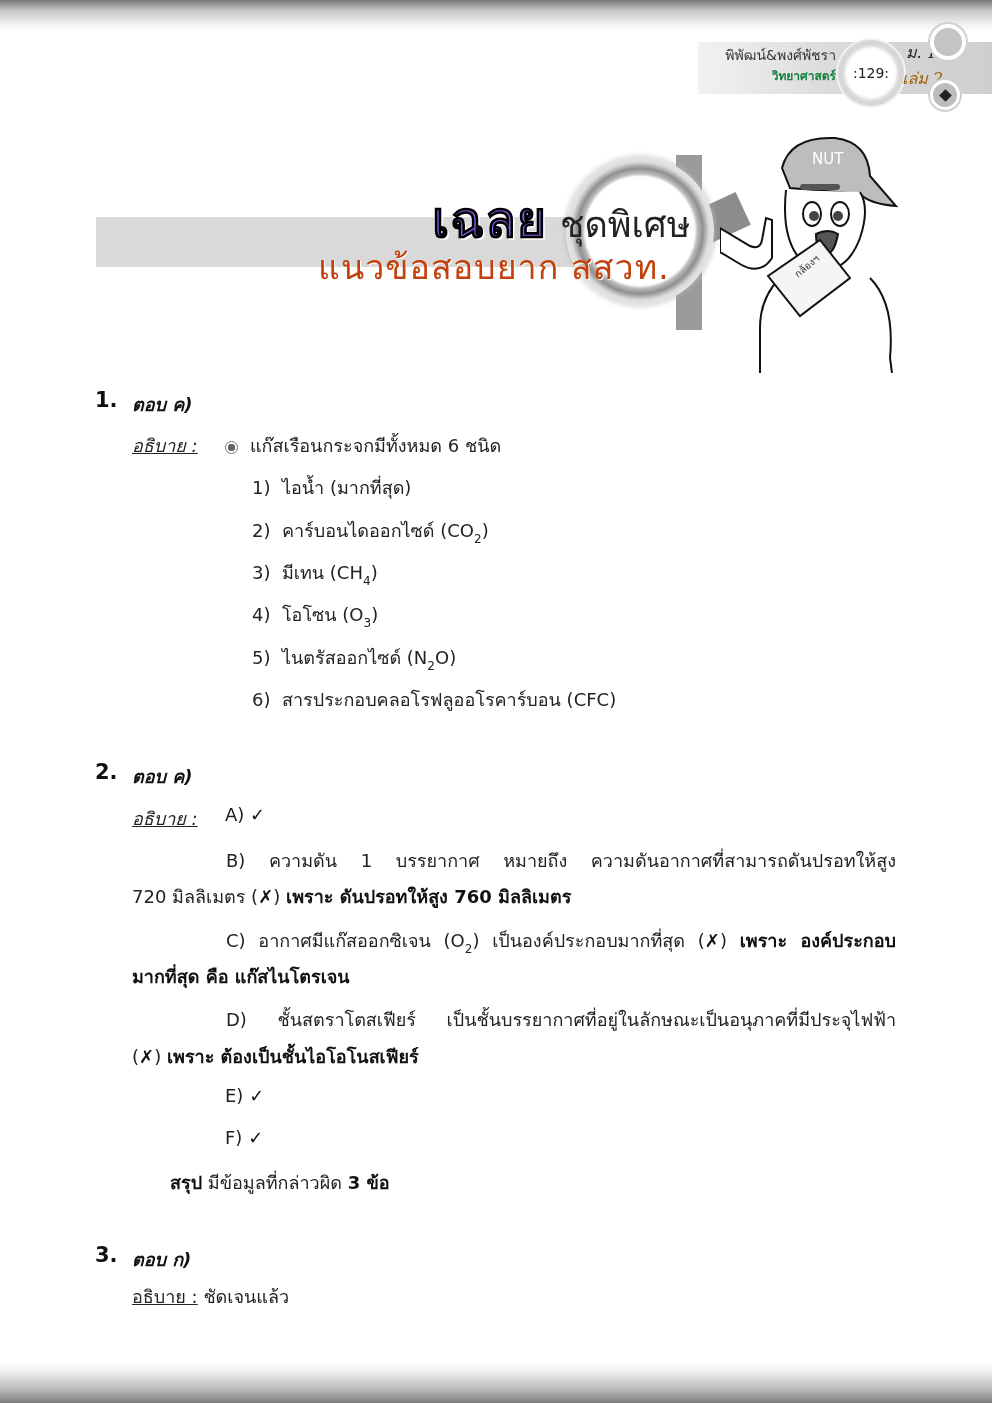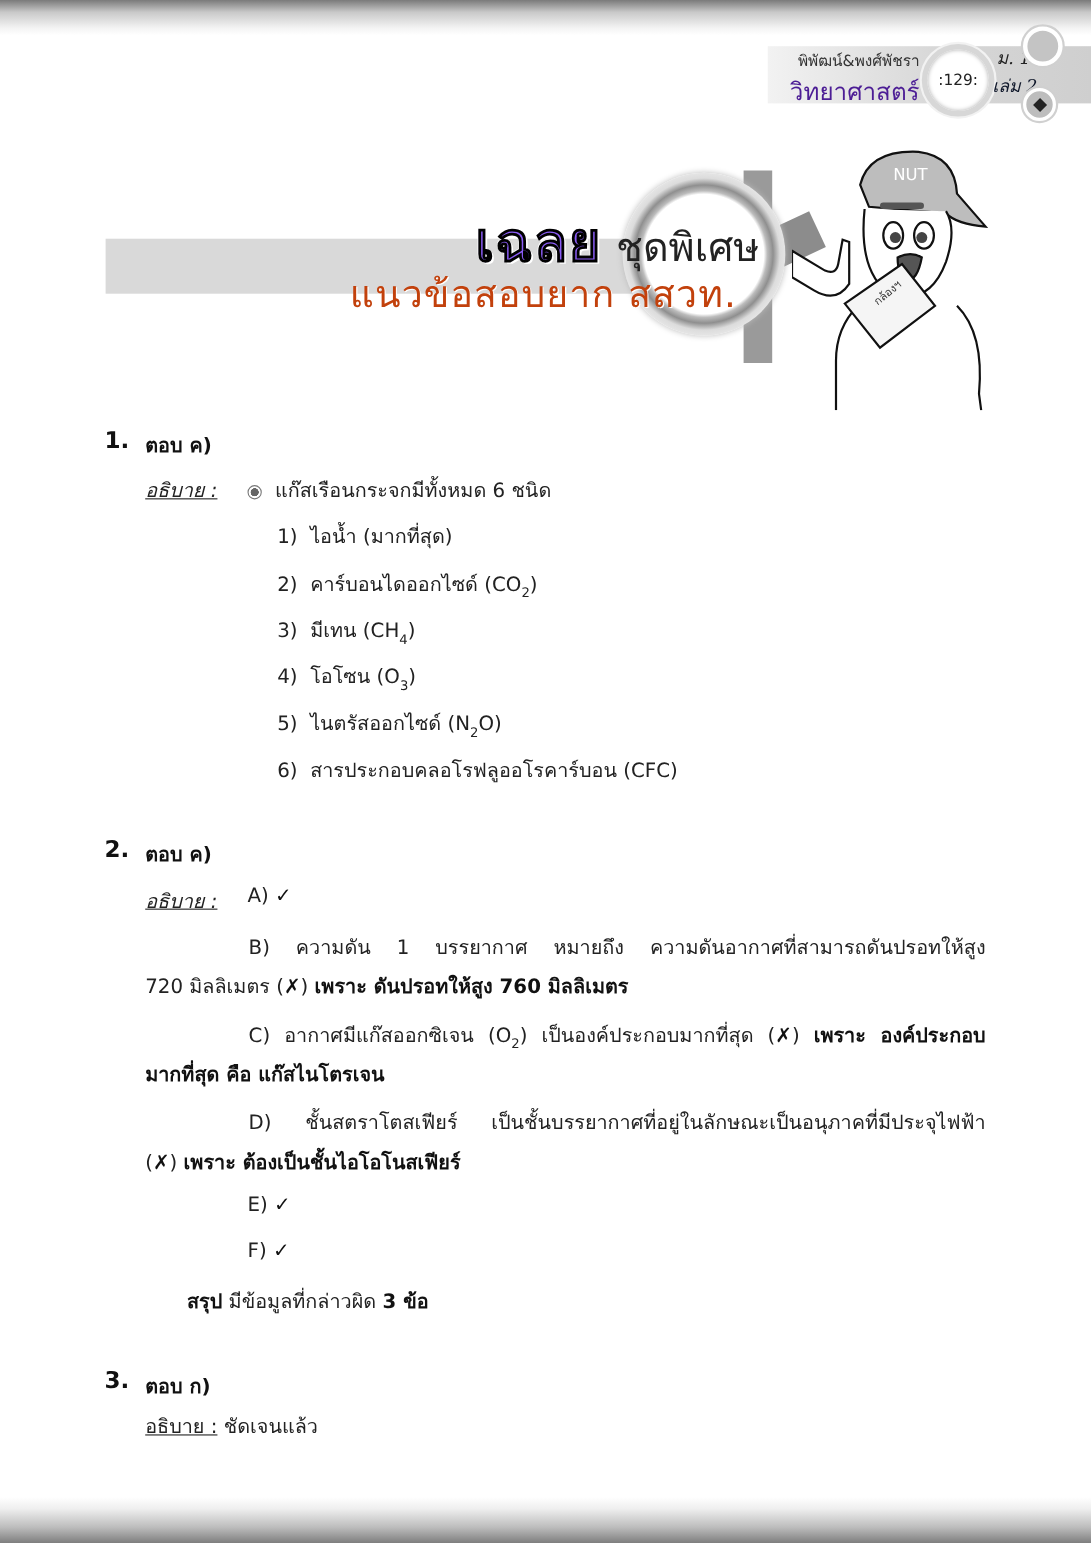--- a/index.html
+++ b/index.html
@@ -13,26 +13,26 @@
     background:linear-gradient(to bottom,#7a7a7a 0%,#c9c9c9 35%,#f4f4f4 80%,rgba(255,255,255,0) 100%); z-index:1; }
   .shade-bottom { position:absolute; left:0; bottom:0; width:992px; height:42px;
     background:linear-gradient(to top,#7d7d7d 0%,#bdbdbd 35%,#efefef 75%,rgba(255,255,255,0) 100%); z-index:1; }
 
   
   .header-band { position:absolute; left:698px; top:42px; width:294px; height:52px;
     background:linear-gradient(to right,#f2f2f2,#d6d6d6 55%,#cfcfcf); z-index:2; }
   .header-author { position:absolute; left:706px; top:44px; width:130px; text-align:right;
     font-size:14px; color:#333; z-index:3; }
   .header-subject { position:absolute; left:706px; top:66px; width:130px; text-align:right;
-    font-size:22px; font-weight:normal; color:#4c1d95; z-index:3; }
+    font-size:12px; font-weight:bold; color:#15803d; z-index:3; }
   .page-circle { position:absolute; left:838px; top:40px; width:56px; height:56px; border-radius:50%;
     background:#fff; border:5px solid #d7d7d7; box-shadow:0 0 0 2px #f2f2f2, inset 0 0 4px #aaa;
     display:flex; align-items:center; justify-content:center; font-size:14px; color:#222; z-index:3; }
   .grade-label { position:absolute; left:906px; top:40px; font-size:16px; font-style:italic; color:#222; z-index:3; font-family:"DejaVu Serif",serif; }
-  .volume-label { position:absolute; left:902px; top:66px; font-size:16px; font-style:italic; color:#0f172a; z-index:3; font-family:"DejaVu Serif",serif; }
+  .volume-label { position:absolute; left:902px; top:66px; font-size:16px; font-style:italic; color:#a16207; z-index:3; font-family:"DejaVu Serif",serif; }
   .deco-circle-top { position:absolute; left:930px; top:24px; width:28px; height:28px; border-radius:50%;
     background:#c4c4c4; border:4px solid #fff; box-shadow:0 0 0 2px #d0d0d0; z-index:3; }
   .deco-circle-bottom { position:absolute; left:930px; top:80px; width:24px; height:24px; border-radius:50%;
     background:#bdbdbd; border:3px solid #fff; box-shadow:0 0 0 2px #d0d0d0; z-index:3;
     display:flex; align-items:center; justify-content:center; }
   .diamond { width:9px; height:9px; background:#222; transform:rotate(45deg); }
 
   
   .banner-bar { position:absolute; left:96px; top:217px; width:600px; height:50px; background:#d9d9d9; }
   .banner-rays { position:absolute; left:676px; top:155px; width:70px; height:175px; }
@@ -45,21 +45,21 @@
     letter-spacing:1px; -webkit-text-stroke:1px #000; text-shadow:2px 2px 0 #fff,-1px -1px 0 #fff; }
   .banner-title-sub { position:absolute; left:560px; top:196px; font-size:36px; color:#222; }
   .banner-subtitle { position:absolute; left:318px; top:240px; font-size:34px; color:#c2410c; letter-spacing:1px;
     text-shadow:1px 1px 0 #fff; }
 
   
   .mascot { position:absolute; left:720px; top:128px; width:180px; height:245px; }
 
   
   .q-num { position:absolute; font-size:21px; font-weight:bold; color:#111; }
-  .q-ans { position:absolute; font-size:18px; font-weight:bold; color:#111; }
+  .q-ans { position:absolute; font-size:18px; font-weight:bold; color:#111;font-style:italic; }
   .explain-label { position:absolute; font-size:18px; font-style:italic; text-decoration:underline; color:#222; }
   .line { position:absolute; font-size:18px; color:#222; white-space:nowrap; }
   .it { }
   .b { font-weight:bold; color:#111; }
   .bullet { display:inline-block; width:11px; height:11px; border-radius:50%; border:1px solid #777;
     background:radial-gradient(circle,#666 0%,#666 45%,#fff 50%); vertical-align:middle; margin-right:12px; }
   sub { font-size:12px; vertical-align:-6px; }
   .justify { position:absolute; font-size:18px; color:#222; text-align:justify; text-align-last:justify; }
 </style>
 </head>

